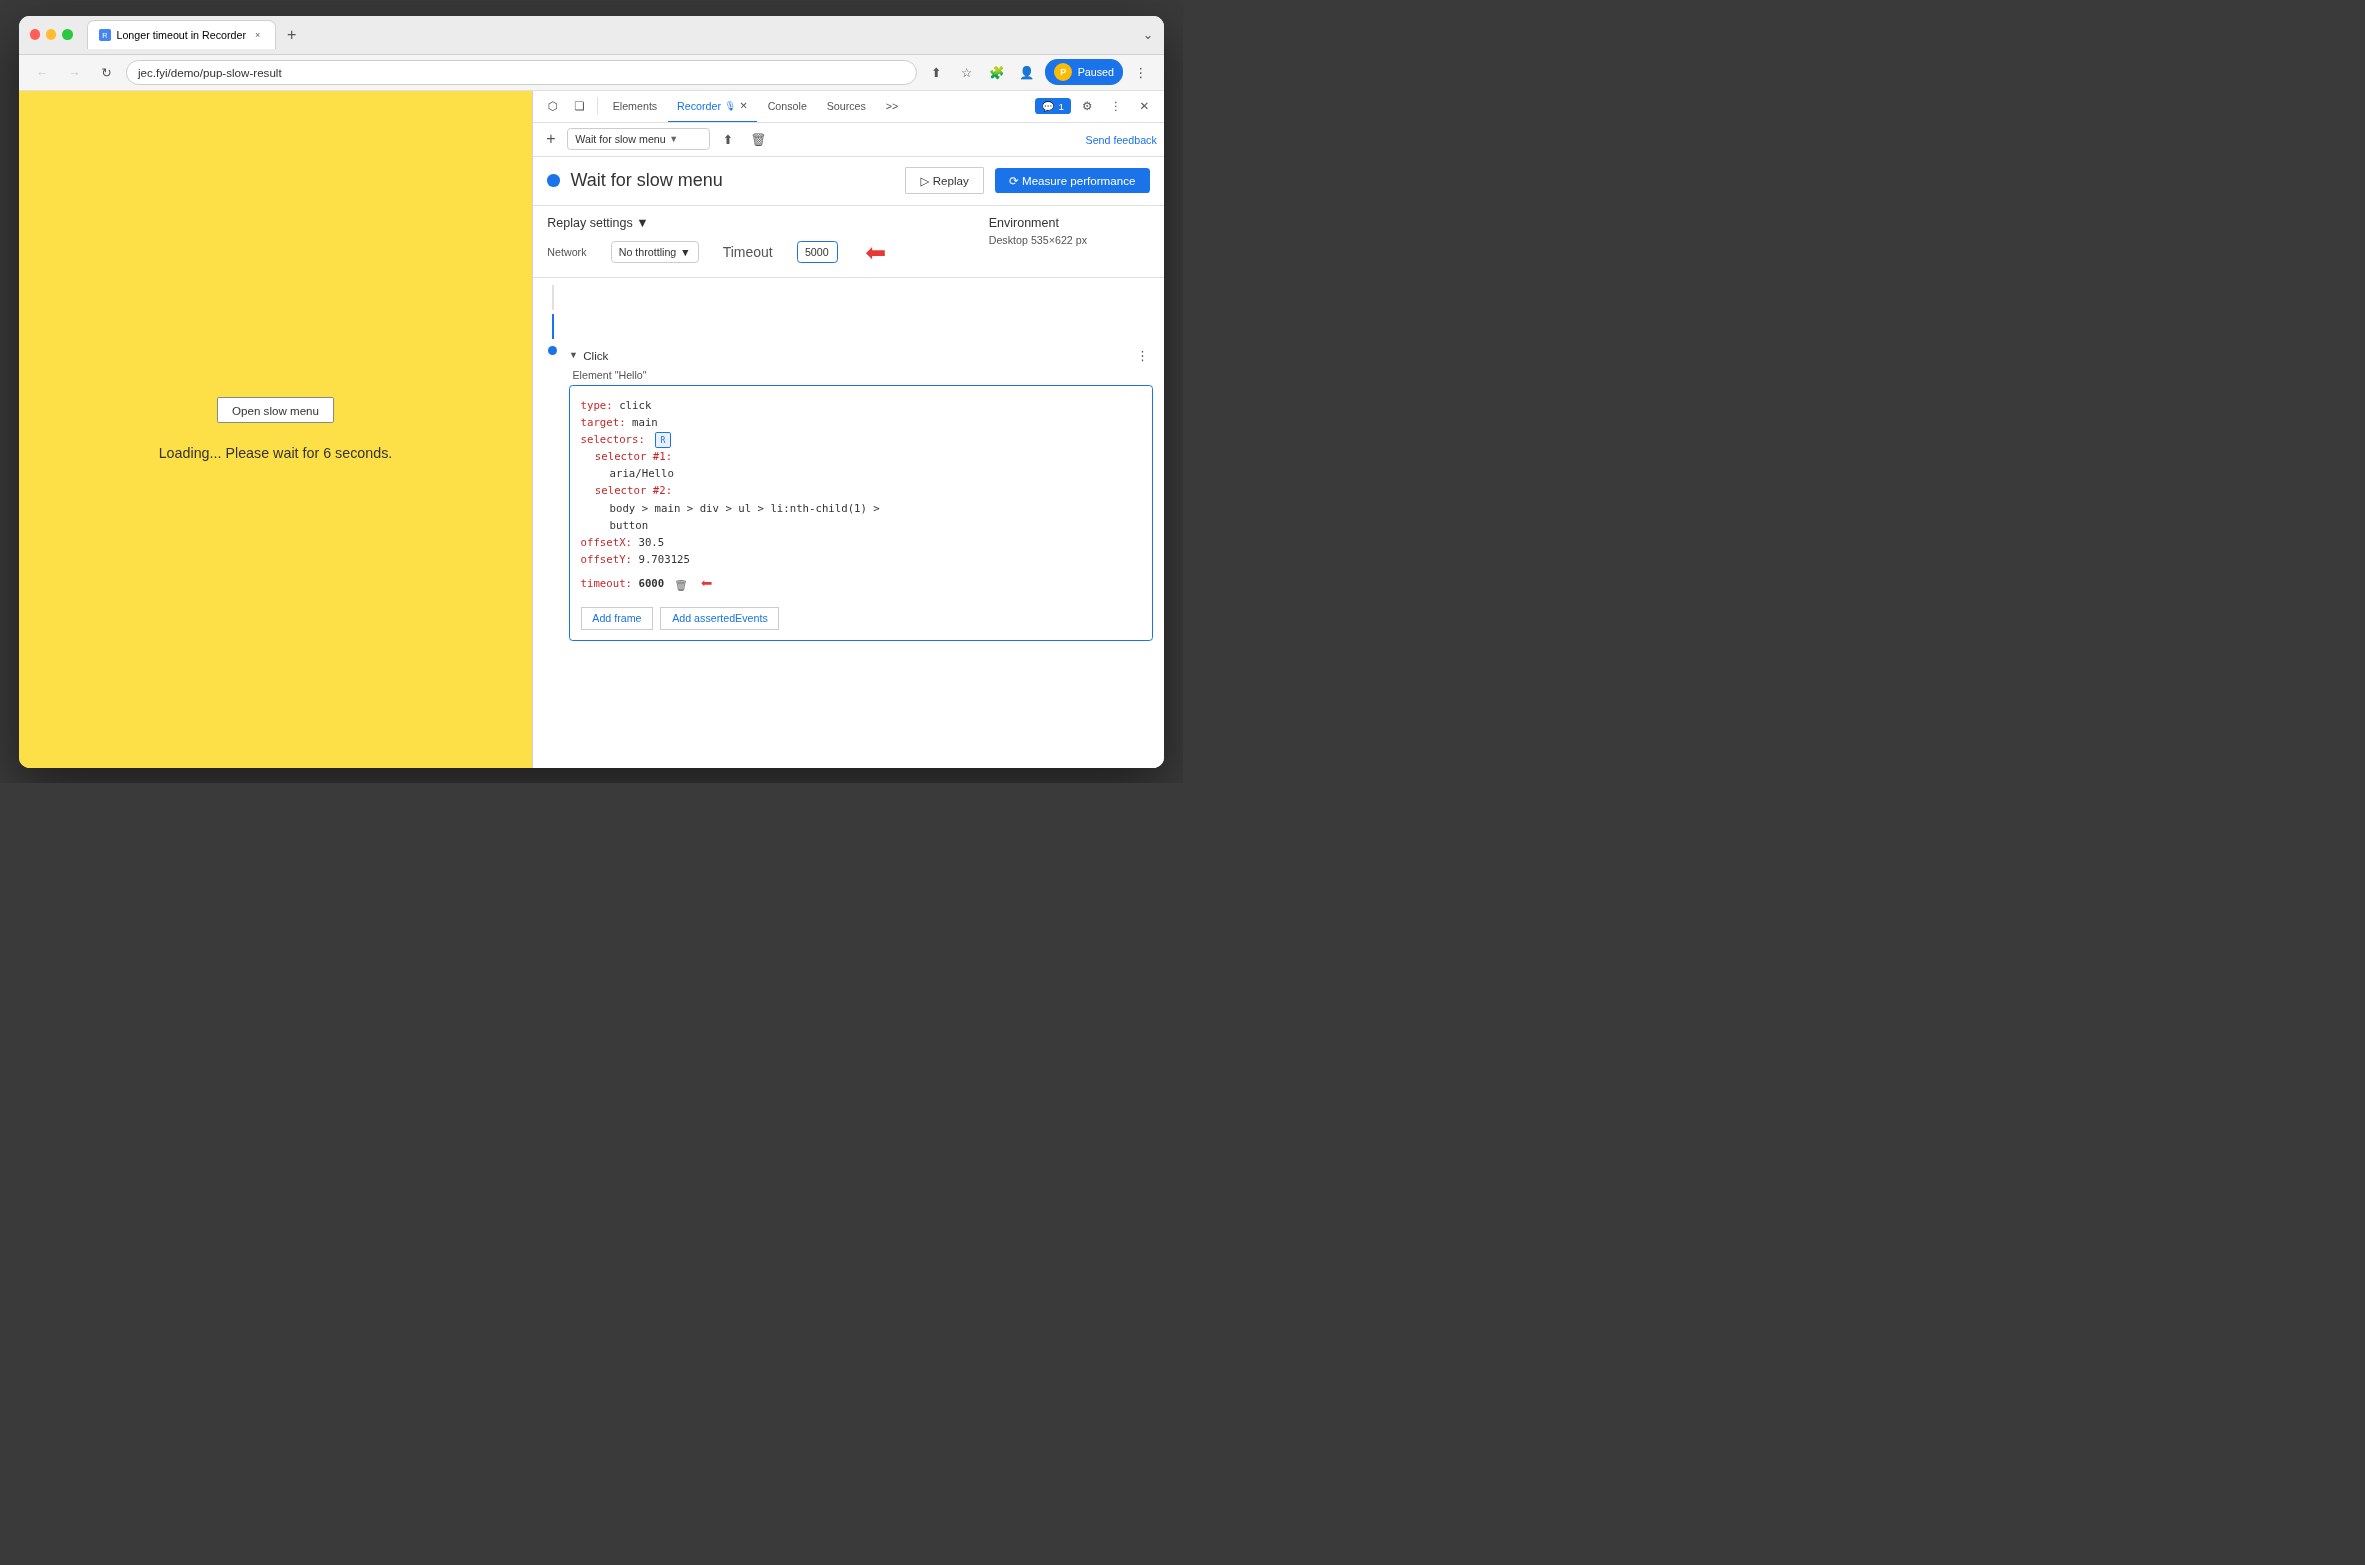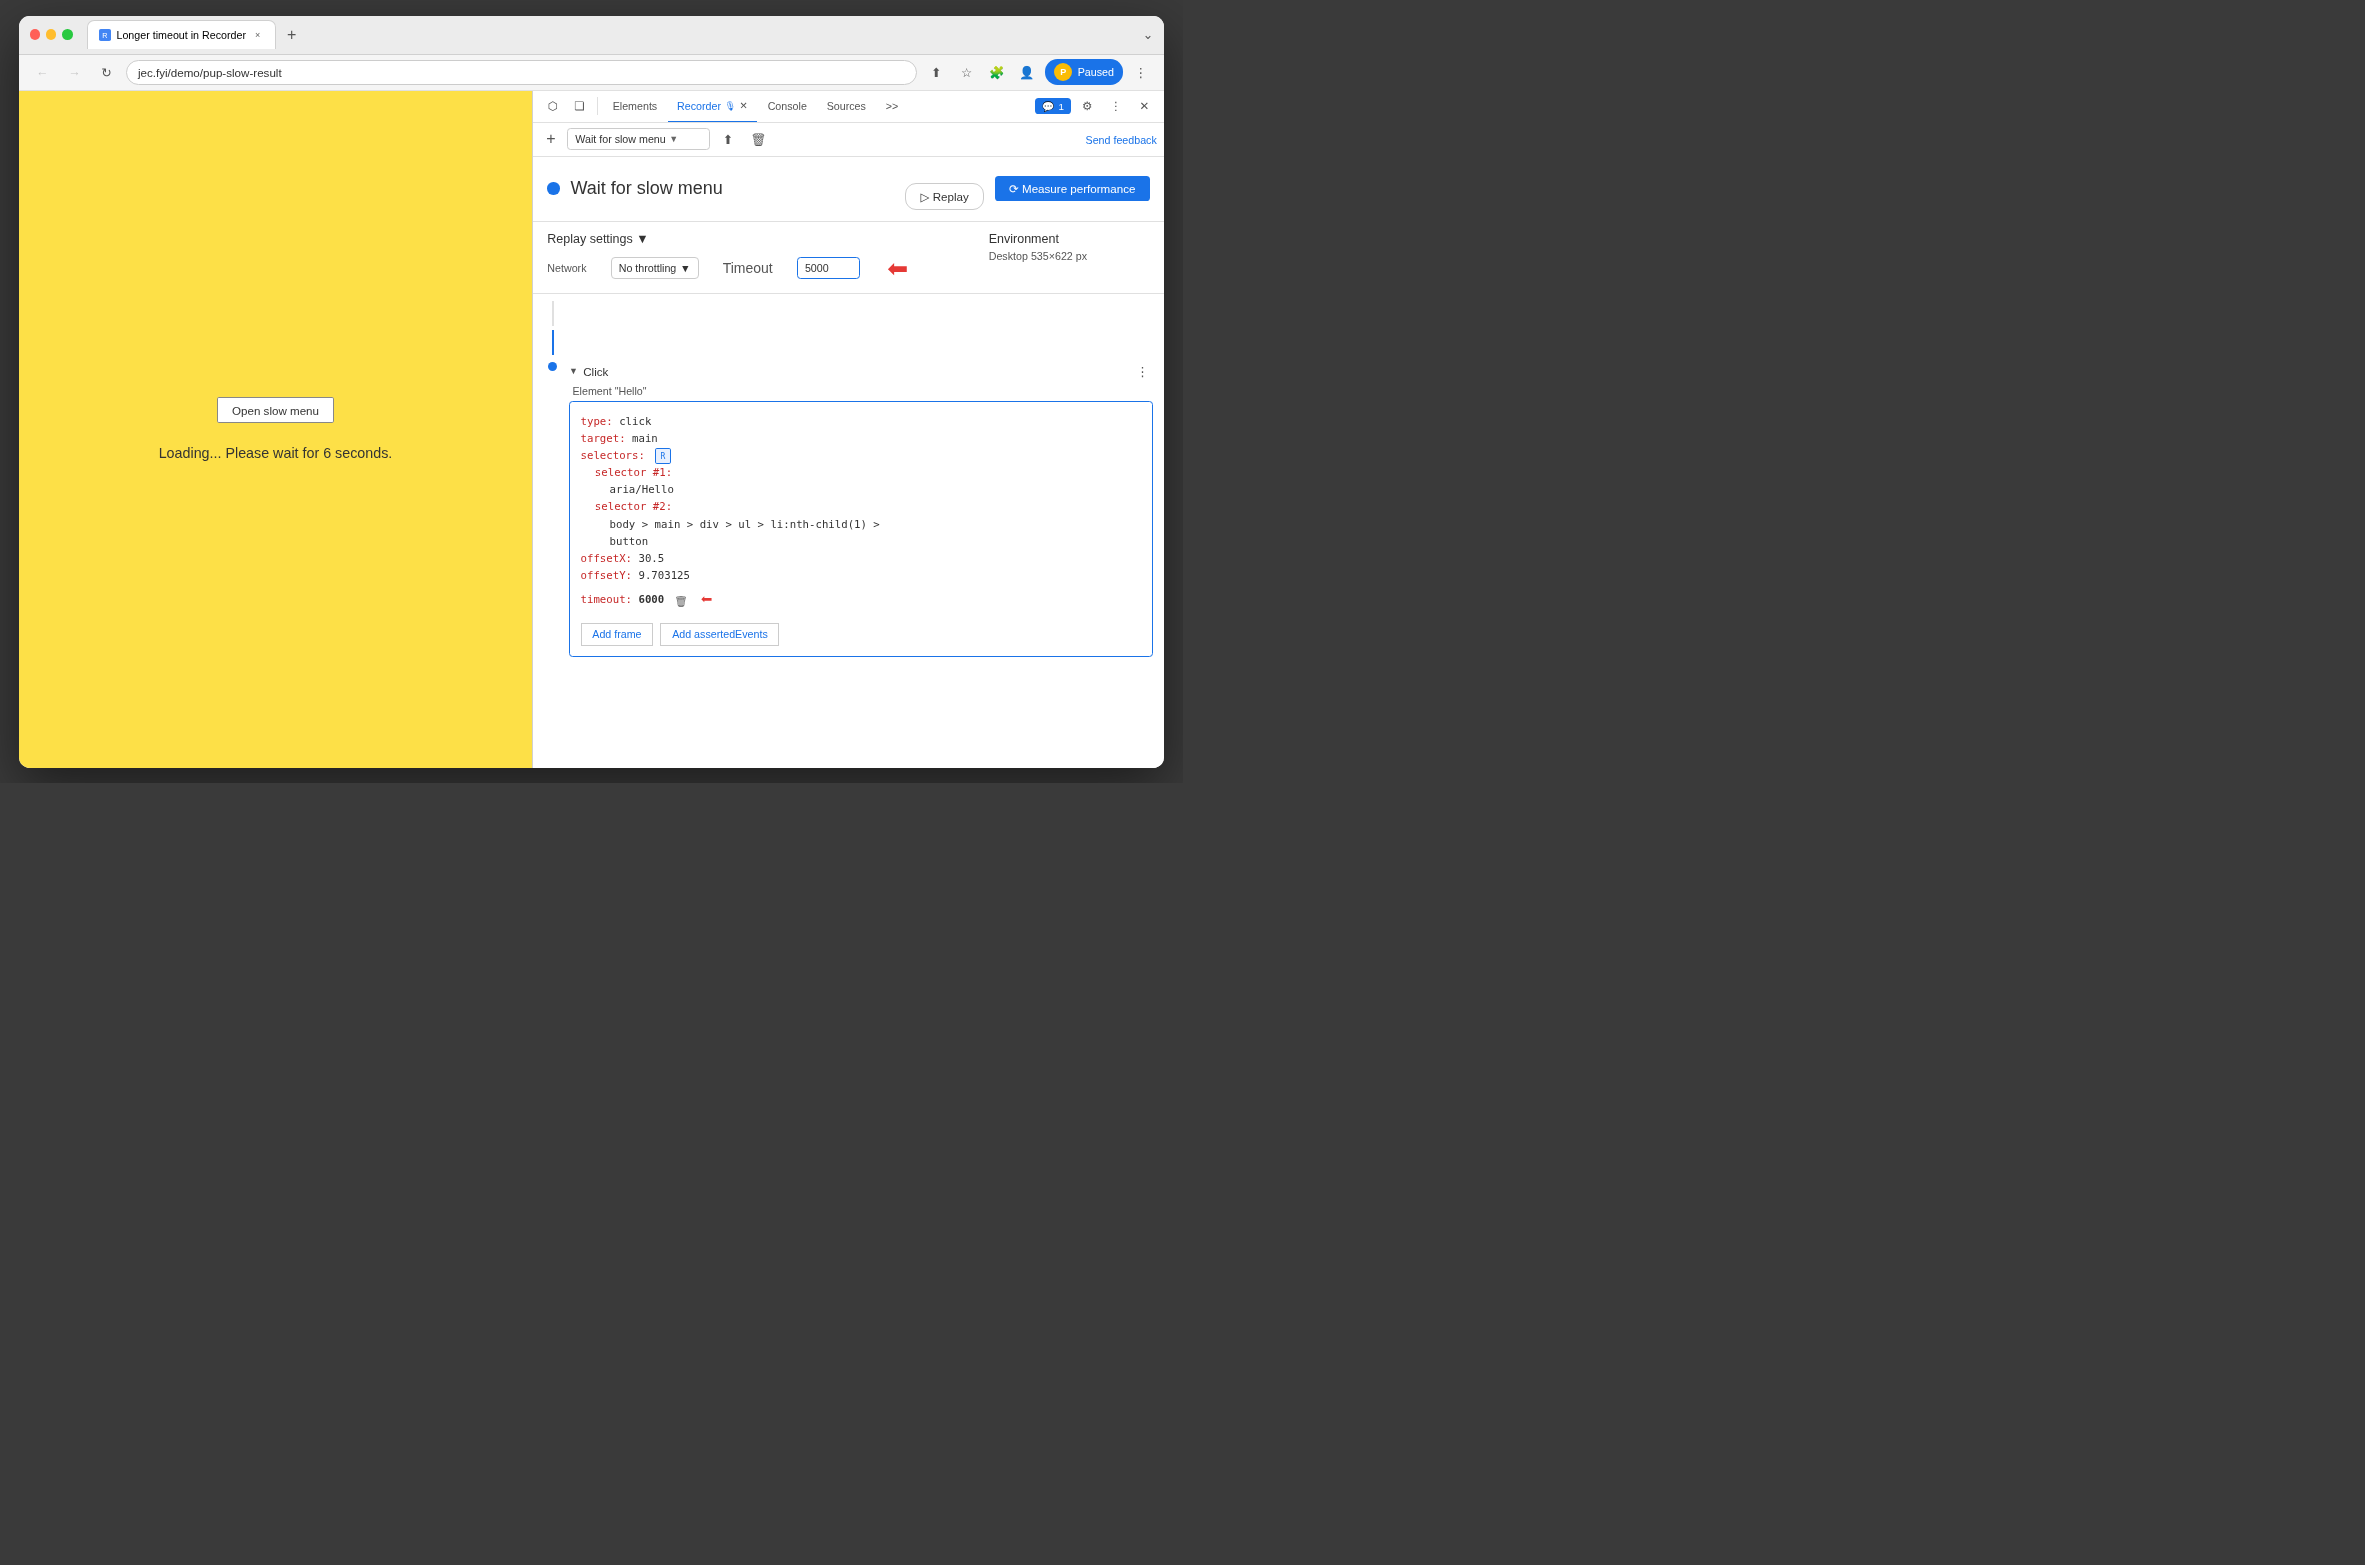--- a/index.html
+++ b/index.html
@@ -314,30 +314,29 @@
       flex-shrink: 0;
     }
     .recording-title {
       font-size: 18px;
       font-weight: 400;
       color: #333;
       flex: 1;
     }
     .replay-btn {
       border: 0.9px solid #ccc;
-      border-radius: 11px;
+      border-radius: 1px;
       padding: 5.4px 14.3px;
       font-size: 11.6px;
       color: #333;
       cursor: pointer;
       background: #fff;
       display: flex;
       align-items: center;
       gap: 5.4px;
-      margin-top: 16px;
     }
     .measure-perf-btn {
       background: #1a73e8;
       color: white;
       border: none;
       border-radius: 3.6px;
       padding: 5.4px 14.3px;
       font-size: 11.6px;
       cursor: pointer;
       display: flex;
@@ -385,21 +384,21 @@
     }
     .timeout-label {
       font-size: 14px;
       color: #555;
     }
     .timeout-input {
       border: 0.9px solid #1a73e8;
       border-radius: 3.6px;
       padding: 3.6px 7.2px;
       font-size: 10.7px;
-      width: 63px;
+      width: 41px;
       color: #333;
     }
     .red-arrow {
       color: #e53935;
       font-size: 25px;
       margin-left: 3.6px;
     }
     .env-section {
       min-width: 161px;
     }

